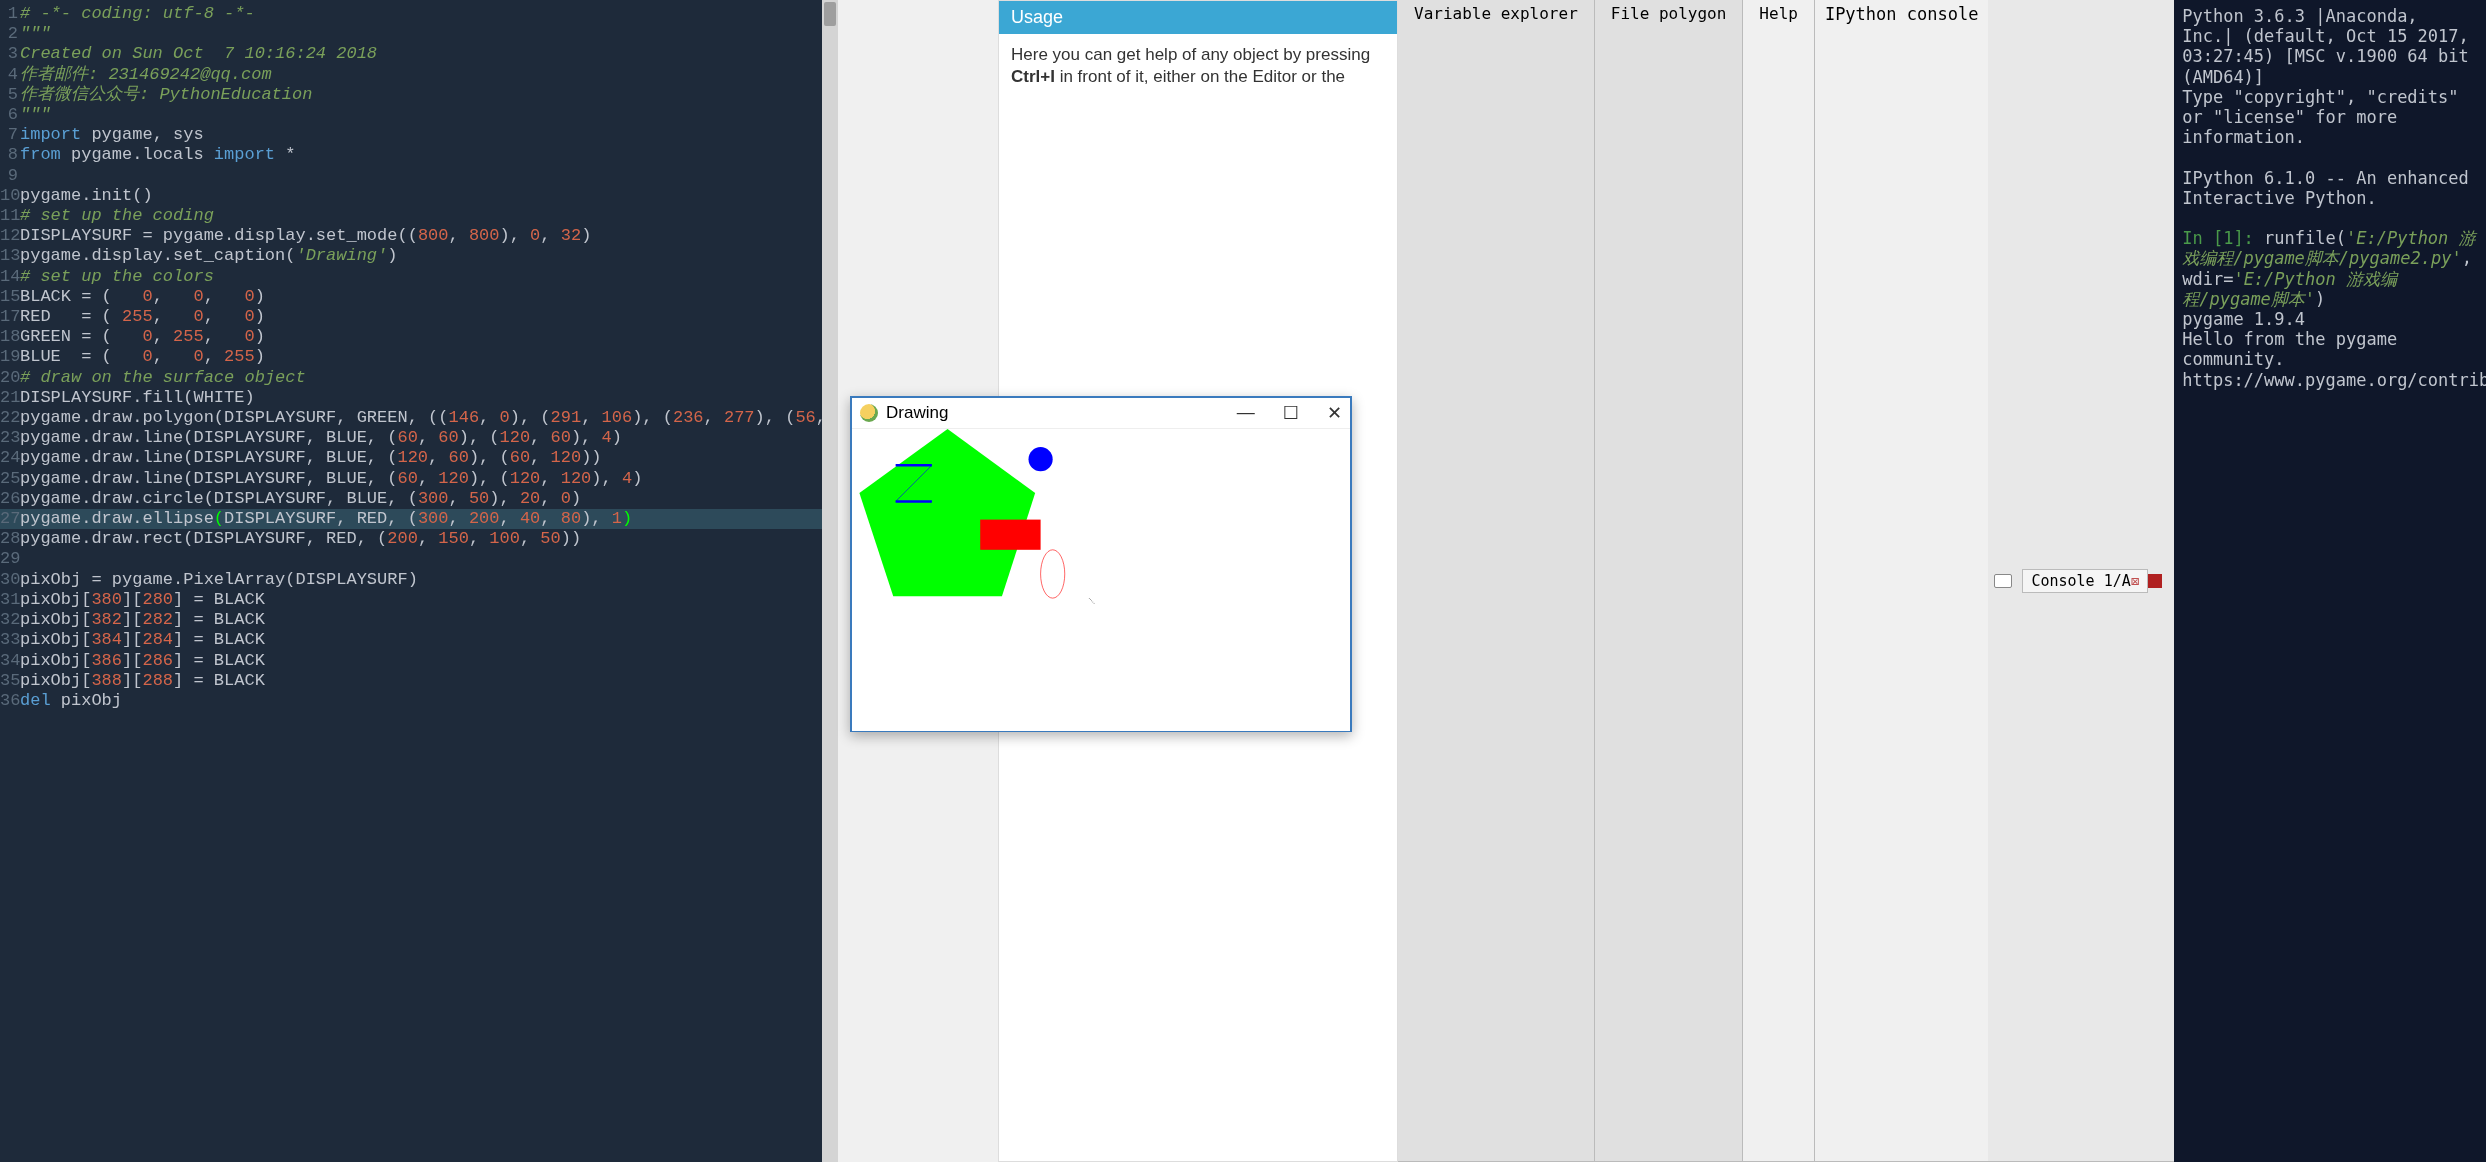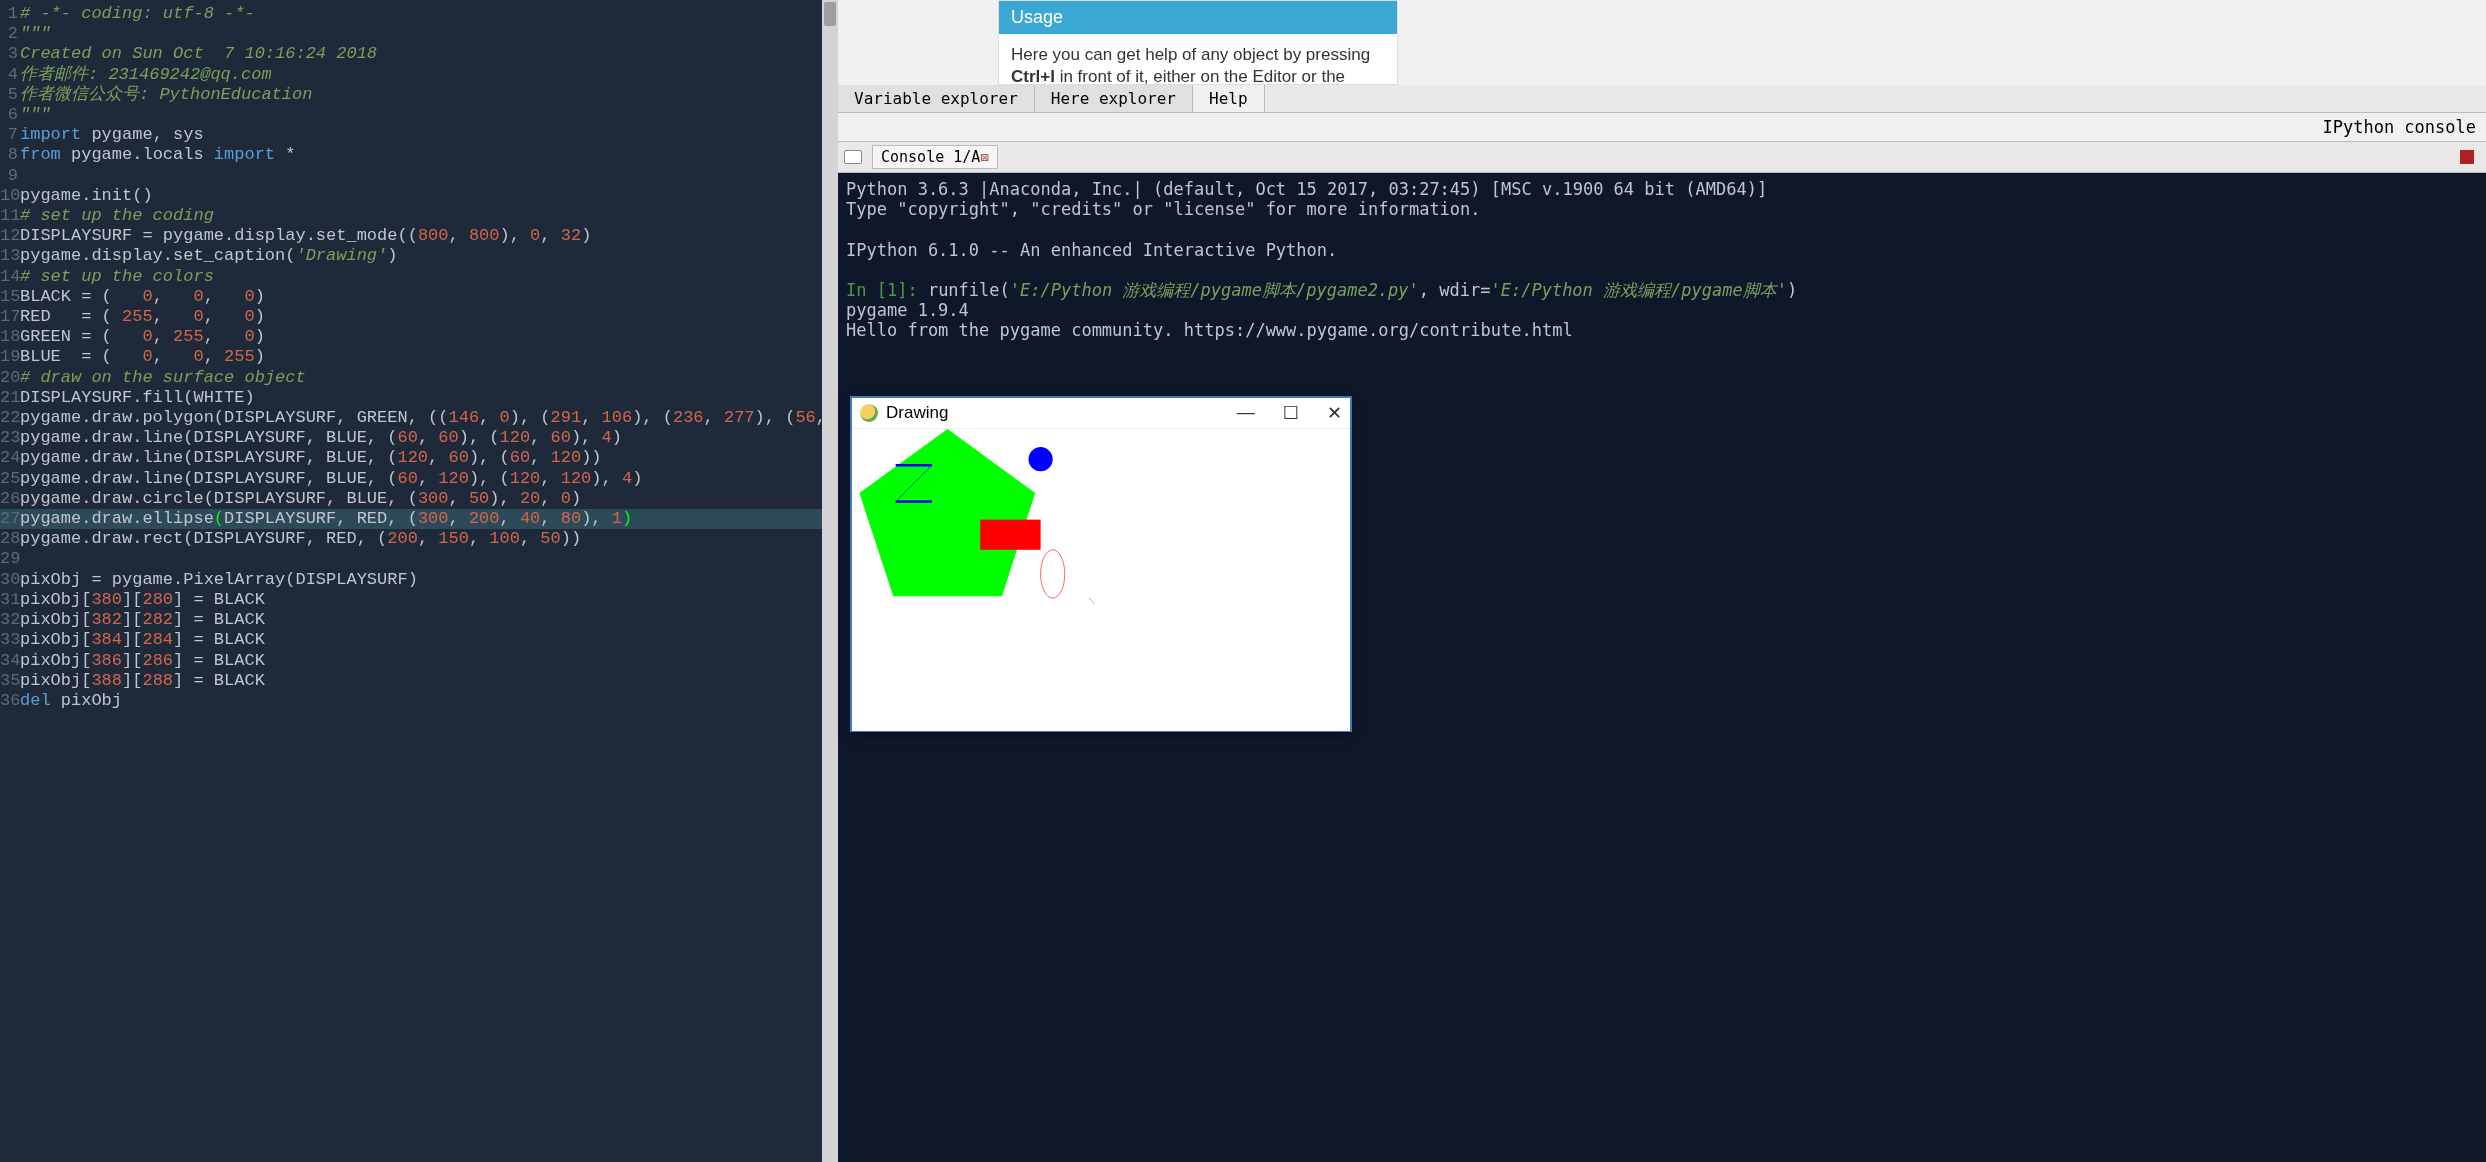--- a/index.html
+++ b/index.html
@@ -60,21 +60,20 @@
 .tok-comment { color: #7aa05a; font-style: italic; }
 .tok-string { color: #7aa05a; font-style: italic; }
 .tok-keyword { color: #5a9fd4; }
 .tok-number { color: #d4654a; }
 .tok-default { color: #c0c5ce; }
 .tok-highlight-paren { color: #00ff00; background: #2d4a5a; }
 
 .right-panel {
   flex: 1;
   display: flex;
-  flex-direction: column;
   background: #f0f0f0;
   position: relative;
 }
 .help-box {
   margin: 0 0 0 160px;
   width: 400px;
   border: 1px solid #ddd;
   background: #fff;
 }
 .help-header {
@@ -244,21 +243,21 @@
 
   <div class="help-box">
     <div class="help-header">Usage</div>
     <div class="help-body">
       <span>Here you can get help of any object by pressing </span><b>Ctrl+I</b><span> in front of it, either on the Editor or the Console.</span>
     </div>
   </div>
 
   <div class="tab-row">
     <div class="tab">Variable explorer</div>
-    <div class="tab">Here explorer</div>
+    <div class="tab">File polygon</div>
     <div class="tab active">Help</div>
   </div>
 
   <div class="ipython-title">IPython console</div>
 
   <div class="console-tabs">
     <div class="browse-icon"></div>
     <div class="console-tab">
       <span>Console 1/A</span>
       <span class="close-x">⊠</span>

